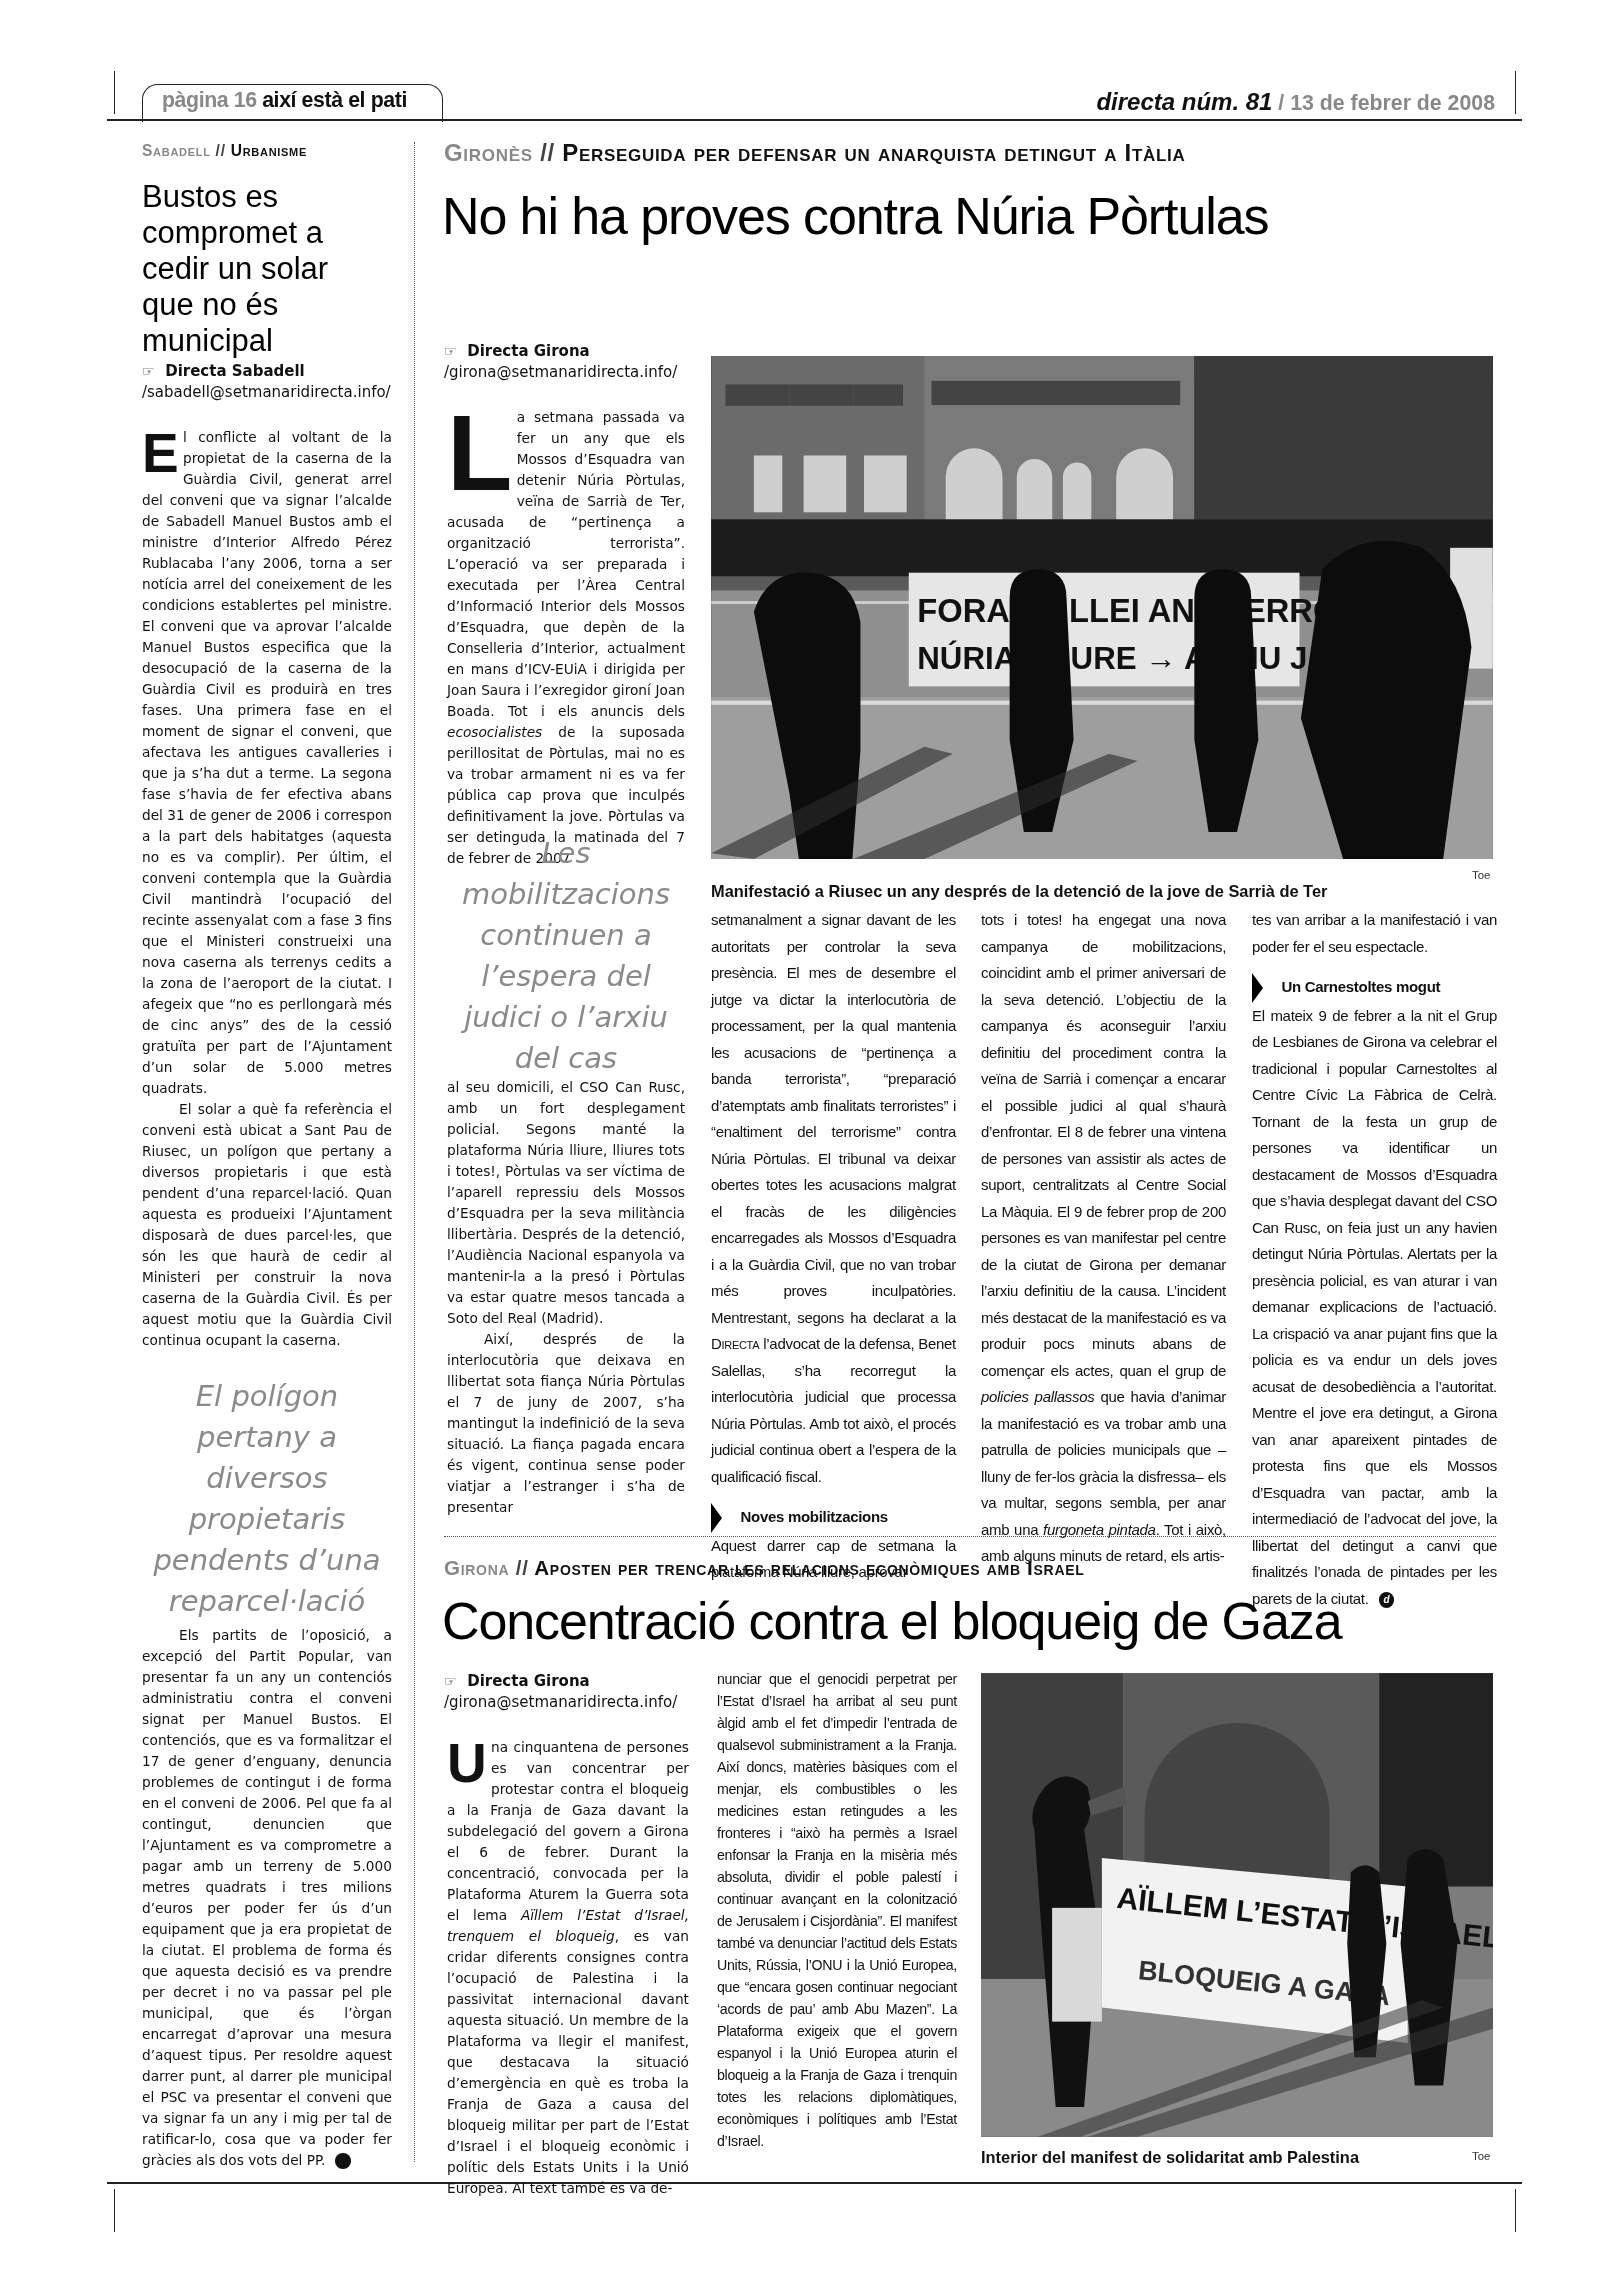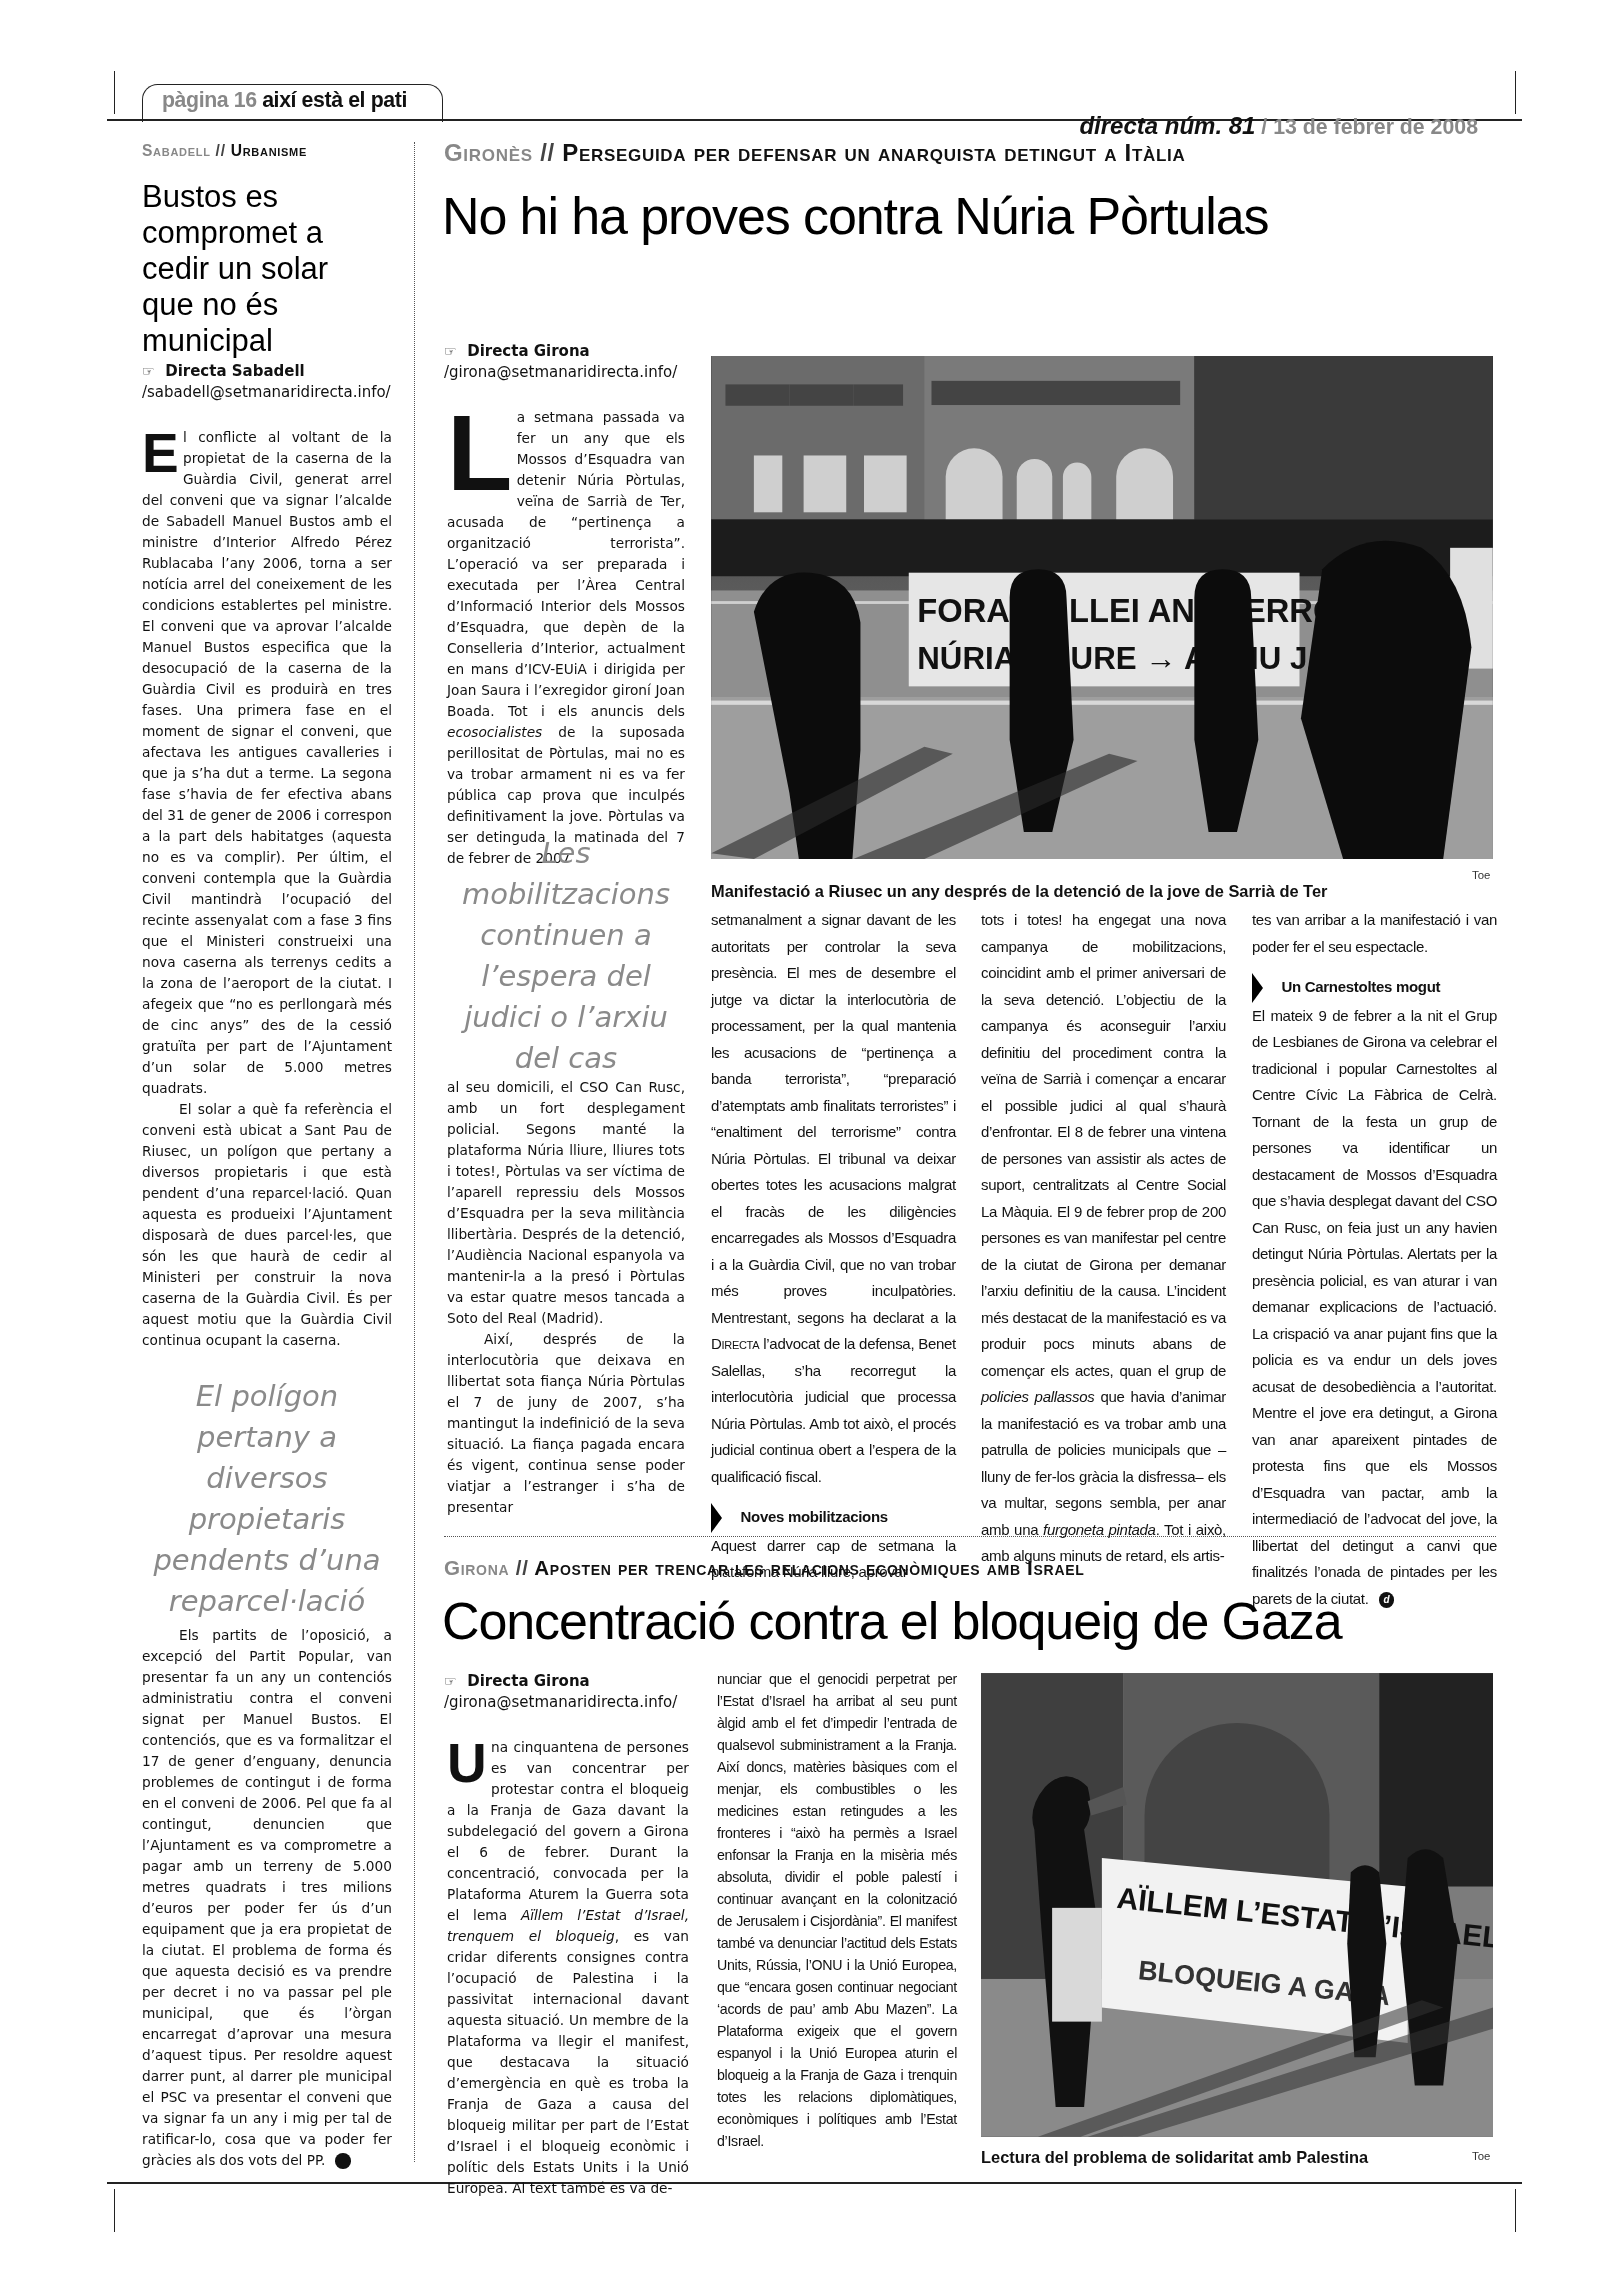--- a/index.html
+++ b/index.html
@@ -10,21 +10,21 @@
   .vline { position:absolute; width:0; border-left:1.4px solid #222; }
   .dotv { position:absolute; width:0; border-left:1.4px dotted #555; }
   .doth { position:absolute; height:0; border-top:1.4px dotted #555; }
 
   
   .tab-left { position:absolute; left:142px; top:84px; width:299px; height:37px;
               border:1.4px solid #222; border-bottom:none; border-radius:15.6px 15.6px 0 0; }
   .hdr-page { position:absolute; left:162px; top:88px; font-family:"Liberation Sans Narrow","Liberation Sans", sans-serif;
               font-size:21.3px; font-weight:bold; color:#888; letter-spacing:-0.4px; }
   .hdr-page .sec { color:#111; }
-  .hdr-right { position:absolute; right:145px; top:88px; font-size:21.3px; font-family:"Liberation Sans", sans-serif; font-weight:bold;margin-top:24px; }
+  .hdr-right { position:absolute; right:128px; top:88px; font-size:21.3px; font-family:"Liberation Sans", sans-serif; font-weight:bold; }
   .hdr-right .issue { font-style:italic; color:#111; font-size:24px; }
   .hdr-right .date { color:#888; font-weight:bold; }
 
   .kicker { position:absolute; font-family:"Liberation Sans", sans-serif; font-weight:bold;
             font-variant:small-caps; letter-spacing:0.7px; }
   .kicker .loc { color:#888; }
   .kicker .sl { color:#444; }
 
   .headline { position:absolute; font-family:"Liberation Sans", sans-serif; font-weight:normal; color:#000; line-height:1.05; }
   .byline { position:absolute; font-size:15px; line-height:21.3px; }
@@ -235,16 +235,16 @@
         <path d="M600 260 q25 -25 50 0 l20 120 l-20 200 l-40 0 l-20 -200z"></path>
         <path d="M520 280 q20 -20 40 0 l10 100 l-15 160 l-30 0 l-10 -160z"></path>
       </g>
       <rect x="100" y="330" width="70" height="160" fill="#d9d9d9"></rect>
       <g fill="#333" opacity="0.55">
         <path d="M150 652 L720 470 L720 500 L220 652z"></path>
         <path d="M80 652 L620 460 L650 470 L140 652z"></path>
       </g>
     </svg>
   </div>
-  <div class="caption" style="left:981px; top:2148px;">Lectura del problema de solidaritat amb Palestina</div>
+  <div class="caption" style="left:981px; top:2148px;">Interior del manifest de solidaritat amb Palestina</div>
   <div class="credit" style="left:1472px; top:2150px;">Toe</div>
 </div>
 
 
 </body></html>

